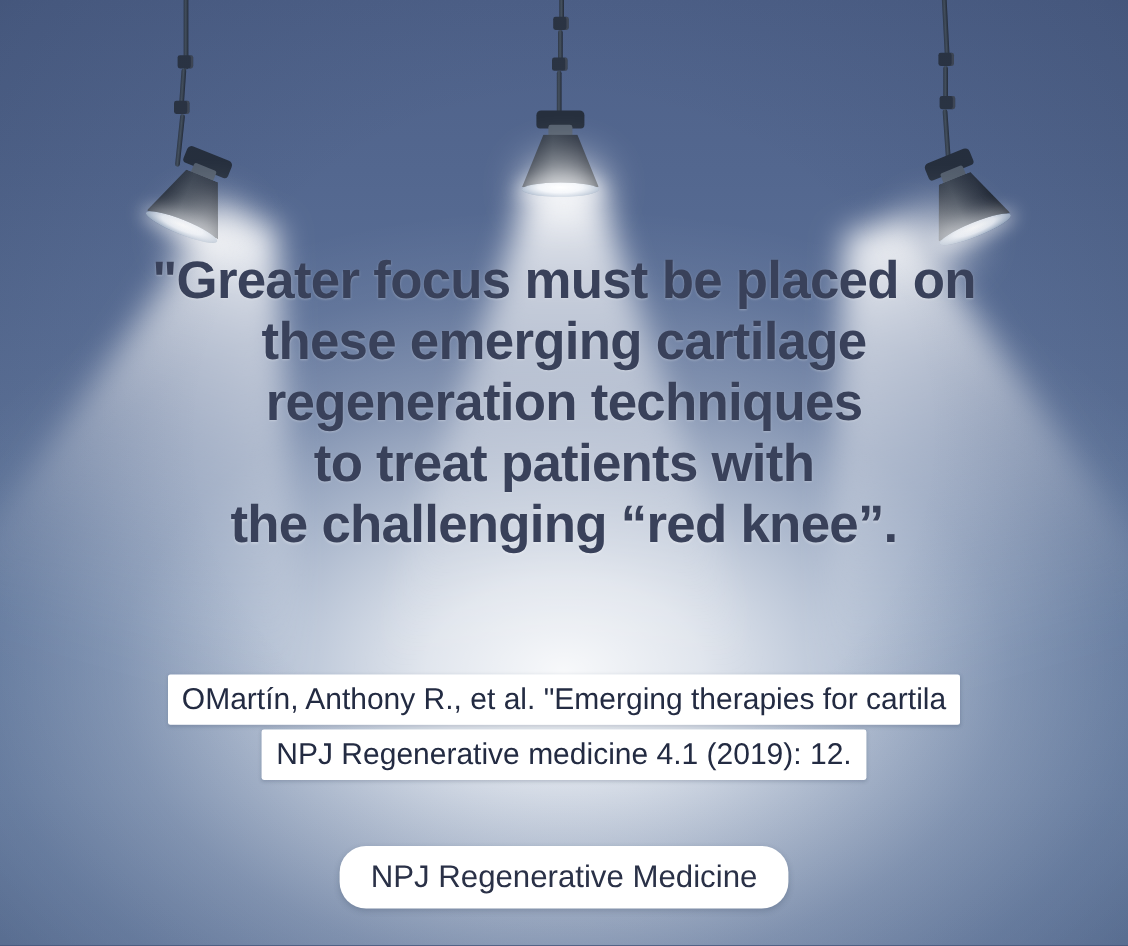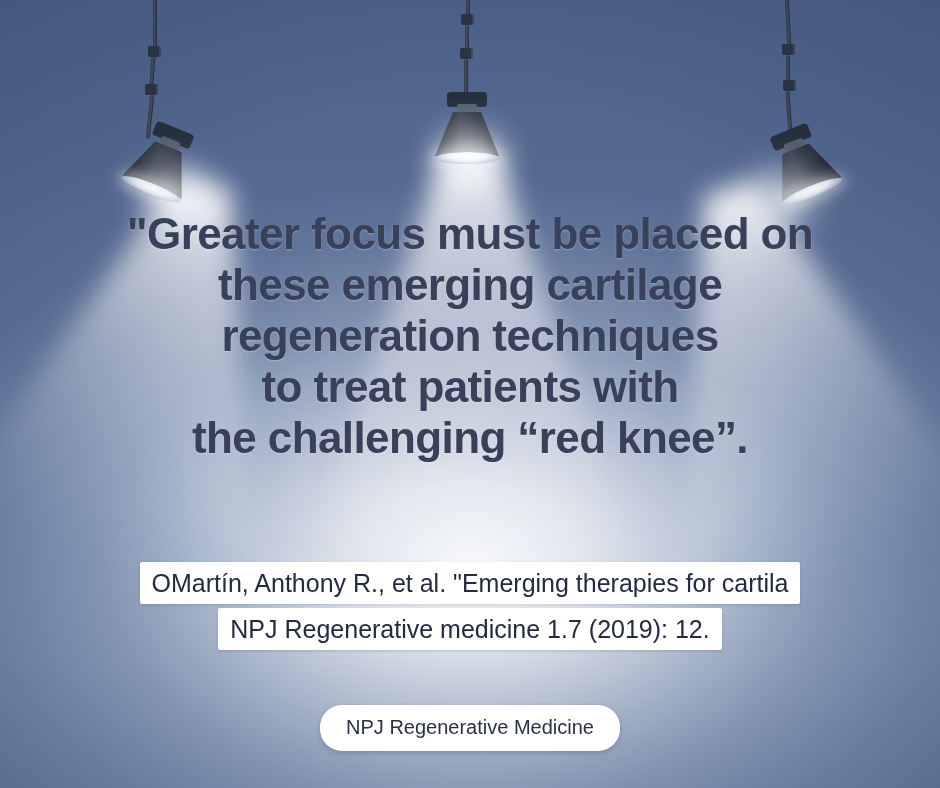--- a/index.html
+++ b/index.html
@@ -190,21 +190,21 @@
     position: absolute;
     left: 0;
     right: 0;
     top: 705px;
     text-align: center;
   }
   .chip {
     display: inline-block;
     background: #ffffff;
     color: #2a3147;
-    font-size: 20px;
+    font-size: 26px;
     line-height: 1;
     padding: 12px 26px 14px;
     border-radius: 22px;
     box-shadow: 0 2px 5px rgba(25,40,65,0.22);
   }
 </style>
 </head>
 <body>
 
 <div id="stage">
@@ -271,20 +271,20 @@
   <div class="bg-vignette"></div>
 
   <div class="headline">"Greater focus must be placed on
 these emerging cartilage
 regeneration techniques
 to treat patients with
 the challenging “red knee”.</div>
 
   <div class="citation">
     <div><span>OMartín, Anthony R., et al. "Emerging therapies for cartila</span></div>
-    <div><span>NPJ Regenerative medicine 1.7 (2019): 12.</span></div>
+    <div><span>NPJ Regenerative medicine 4.1 (2019): 12.</span></div>
   </div>
 
   <div class="chip-row">
     <span class="chip">NPJ Regenerative Medicine</span>
   </div>
 
 </div>
 
 </body></html>

